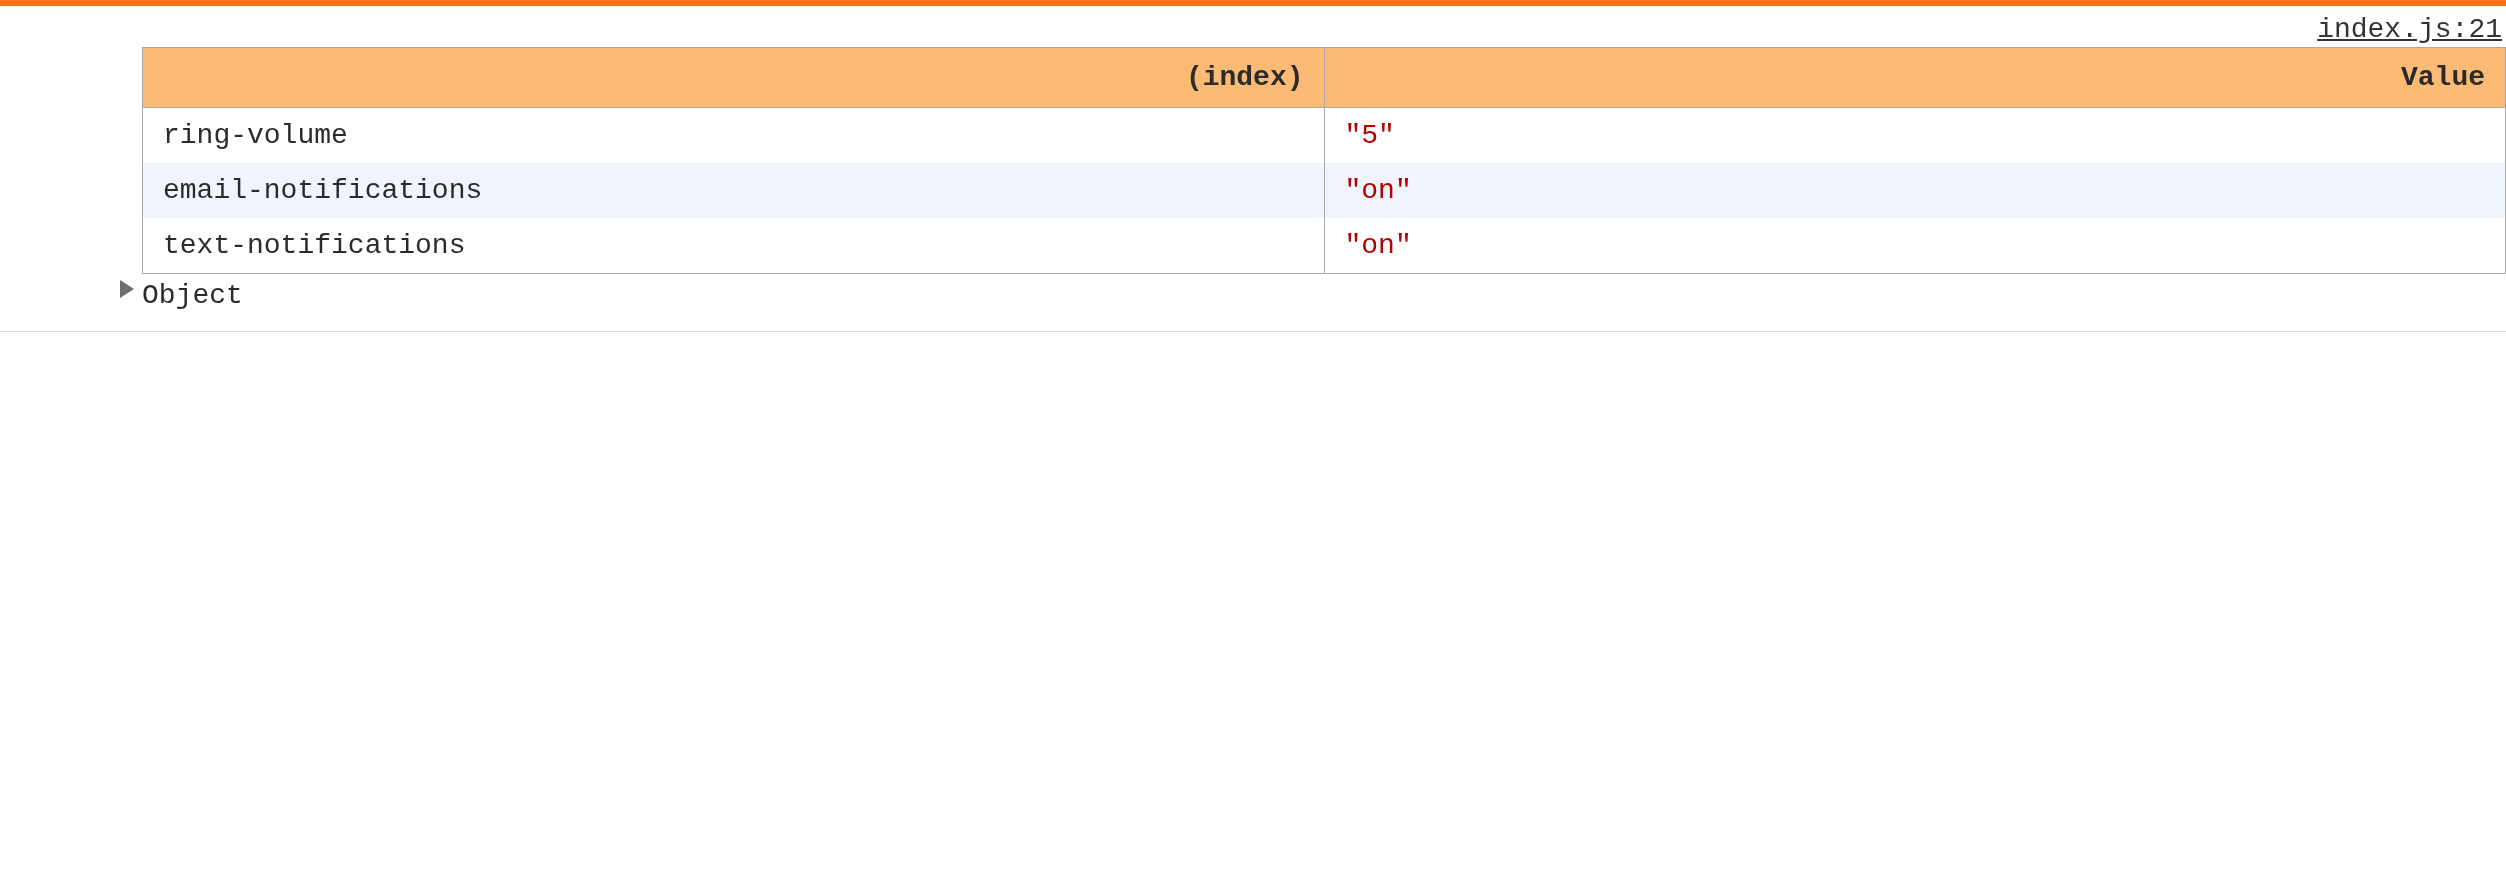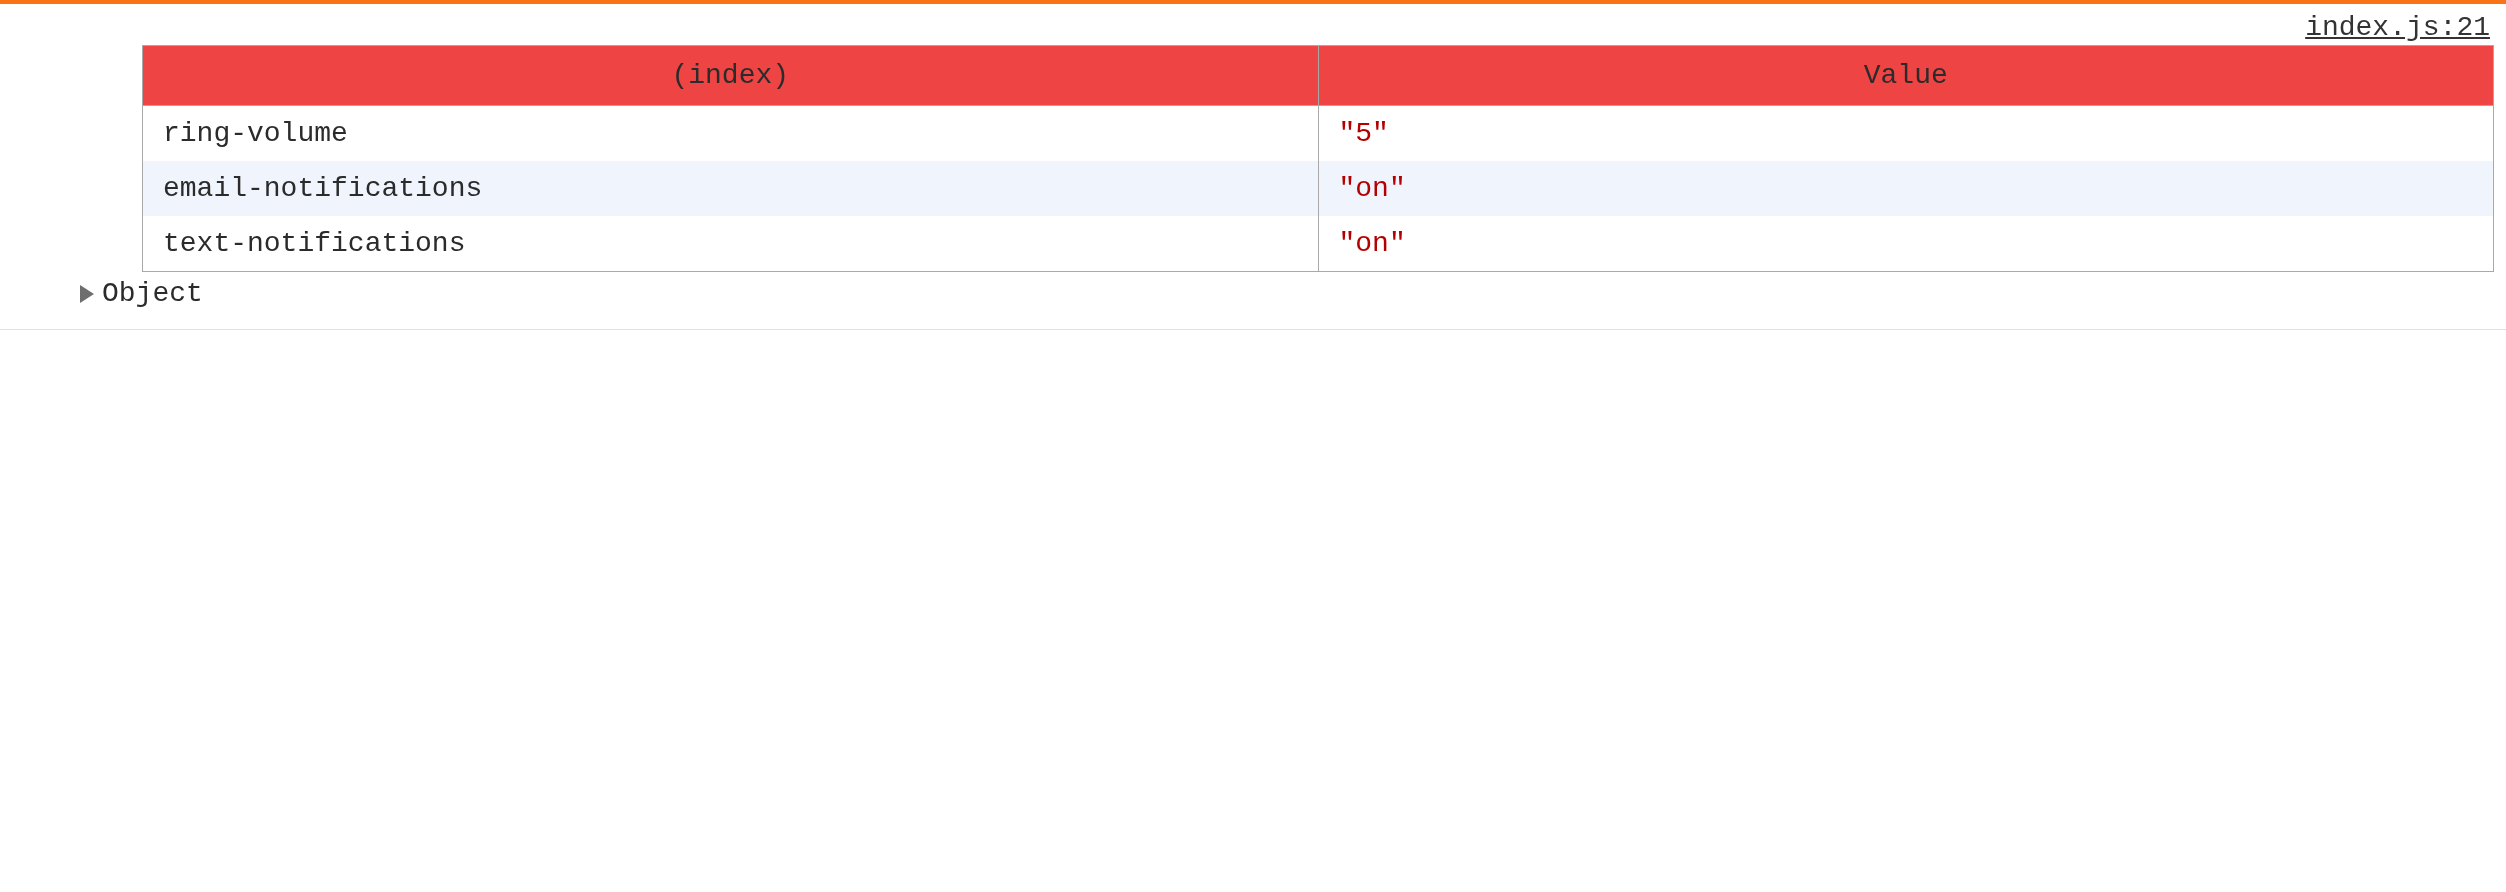--- a/index.html
+++ b/index.html
@@ -8,22 +8,22 @@
       padding: 0;
     }
     body {
       font-family: "Menlo", "Consolas", "Courier New", monospace;
       font-size: 28px;
       background: #ffffff;
       padding: 0;
       width: 2506px;
     }
     .console-wrapper {
-      padding: 8px 12px 20px 12px;
-      border-top: 4px solid #f97316;
+      padding: 8px 0 20px 12px;
+      border-top: 6px solid #f97316;
       border-bottom: 1px solid #e0e0e0;
     }
     .source-link {
       text-align: right;
       padding-right: 4px;
       padding-bottom: 2px;
     }
     .source-link a {
       color: #333333;
       text-decoration: underline;
@@ -31,23 +31,23 @@
       font-size: 28px;
     }
     .console-table {
       width: calc(100% - 130px);
       margin-left: 130px;
       margin-right: 0;
       border-collapse: collapse;
       border: 1px solid #a9a9a9;
     }
     .console-table th {
-      text-align: center;
-      font-weight: normal;
-      background: #ef4444;
+      text-align: right;
+      font-weight: bold;
+      background: #fdba74;
       padding: 14px 20px;
       color: #2b2b2b;
       border-bottom: 1px solid #a9a9a9;
     }
     .console-table th:first-child {
       border-right: 1px solid #a9a9a9;
       width: 50%;
     }
     .console-table td {
       padding: 12px 20px;
@@ -59,24 +59,23 @@
     .console-table tbody tr:nth-child(even) {
       background: #f0f5fd;
     }
     .console-table tbody tr:nth-child(odd) {
       background: #ffffff;
     }
     .string-value {
       color: #b30000;
     }
     .object-line {
-      margin-left: 68px;
+      margin-left: 108px;
       margin-top: 6px;
       display: flex;
-      align-items: center;
       color: #2b2b2b;
     }
     .disclosure-triangle {
       display: inline-block;
       width: 0;
       height: 0;
       border-top: 9px solid transparent;
       border-bottom: 9px solid transparent;
       border-left: 14px solid #6e6e6e;
       margin-right: 8px;

